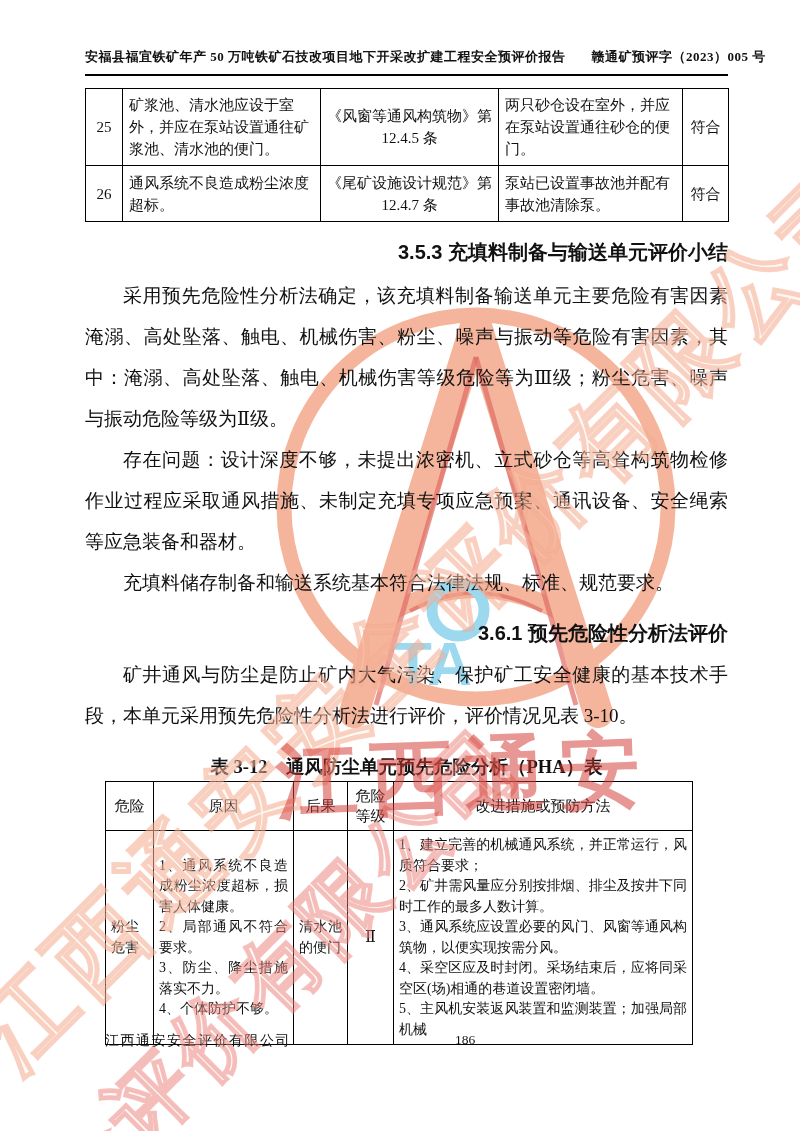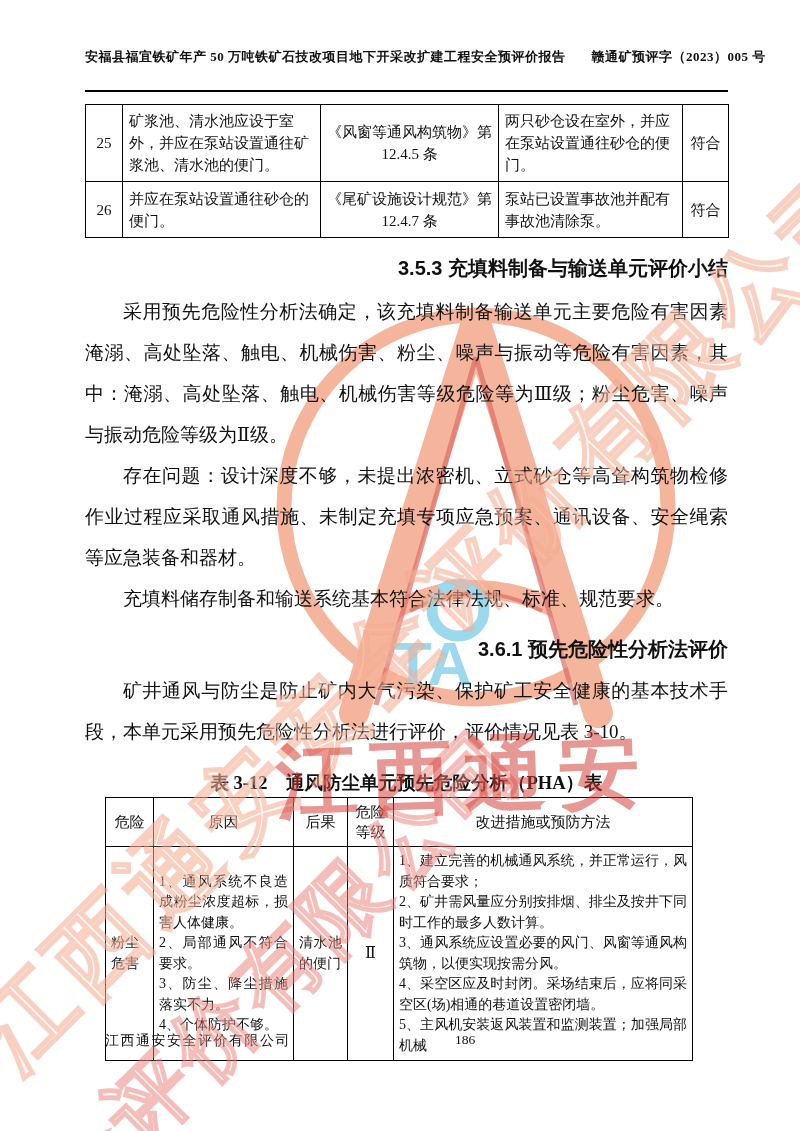--- a/index.html
+++ b/index.html
@@ -28,21 +28,21 @@
   }
   .wm-red {
     position:absolute; left:276px; top:722px; font-size:82px; font-weight:bold;
     letter-spacing:12px; color:rgba(211,57,49,0.52); transform:rotate(-2deg);
     font-family:"Liberation Sans","DejaVu Sans",sans-serif; white-space:nowrap;
   }
   
   .content { position:absolute; left:85px; top:40px; width:643px; z-index:1; }
   .doc-header {
     text-align:center; font-size:13px; font-weight:bold; letter-spacing:.5px;
-    padding:8px 0 24px 0; border-bottom:2px solid #000; white-space:nowrap;
+    padding:8px 0 8px 0; border-bottom:2px solid #000; white-space:nowrap;
   }
   .doc-header .gap { display:inline-block; width:26px; }
   table { border-collapse:collapse; table-layout:fixed; }
   .comp-table { width:643px; margin-top:12px; font-size:15px; }
   .comp-table td { border:1.5px solid #000; padding:5px 6px; line-height:22px; vertical-align:middle; }
   .comp-table .c-no     { width:37px;  text-align:center; }
   .comp-table .c-req    { width:198px; text-align:left; }
   .comp-table .c-basis  { width:178px; text-align:center; }
   .comp-table .c-actual { width:184px; text-align:left; }
   .comp-table .c-result { width:46px;  text-align:center; }
@@ -108,21 +108,21 @@
       <tbody>
         <tr class="r25">
           <td class="c-no">25</td>
           <td class="c-req">矿浆池、清水池应设于室外，并应在泵站设置通往矿浆池、清水池的便门。</td>
           <td class="c-basis">《风窗等通风构筑物》第12.4.5 条</td>
           <td class="c-actual">两只砂仓设在室外，并应在泵站设置通往砂仓的便门。</td>
           <td class="c-result">符合</td>
         </tr>
         <tr class="r26">
           <td class="c-no">26</td>
-          <td class="c-req">并应在泵站设置通往砂仓的便门。</td>
+          <td class="c-req">通风系统不良造成粉尘浓度超标。</td>
           <td class="c-basis">《尾矿设施设计规范》第12.4.7 条</td>
           <td class="c-actual">泵站已设置事故池并配有事故池清除泵。</td>
           <td class="c-result">符合</td>
         </tr>
       </tbody>
     </table>
 
     <h2 class="sec h353">3.5.3 充填料制备与输送单元评价小结</h2>
     <p class="body p1">采用预先危险性分析法确定，该充填料制备输送单元主要危险有害因素淹溺、高处坠落、触电、机械伤害、粉尘、噪声与振动等危险有害因素，其中：淹溺、高处坠落、触电、机械伤害等级危险等为Ⅲ级；粉尘危害、噪声与振动危险等级为Ⅱ级。</p>
     <p class="body">存在问题：设计深度不够，未提出浓密机、立式砂仓等高耸构筑物检修作业过程应采取通风措施、未制定充填专项应急预案、通讯设备、安全绳索等应急装备和器材。</p>

